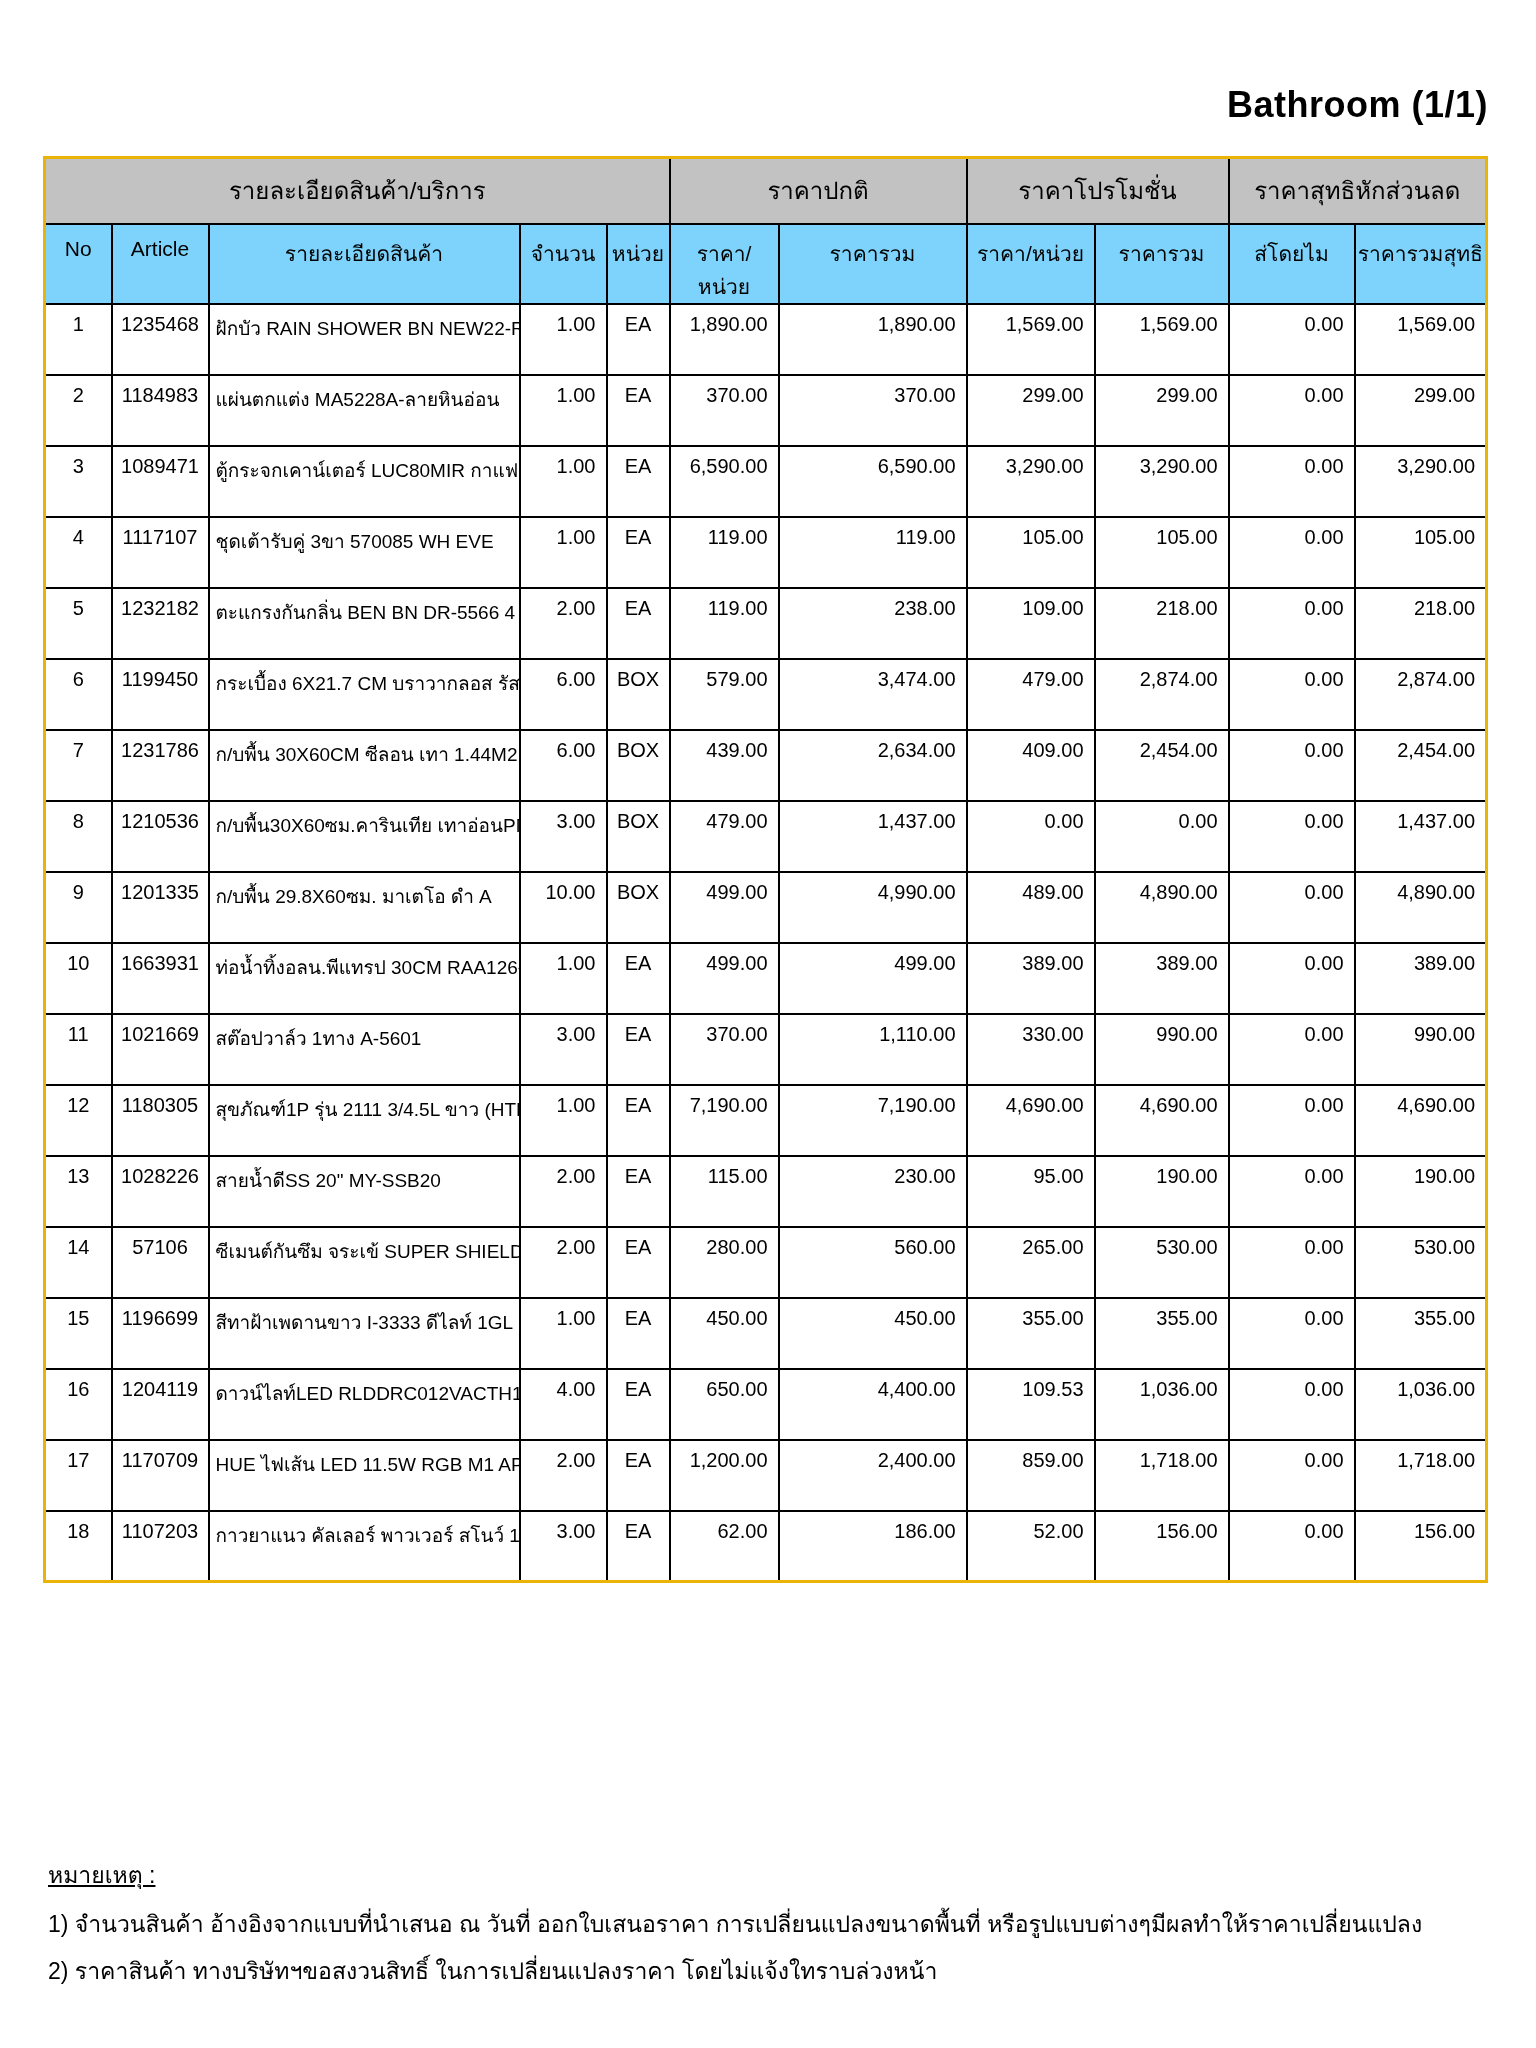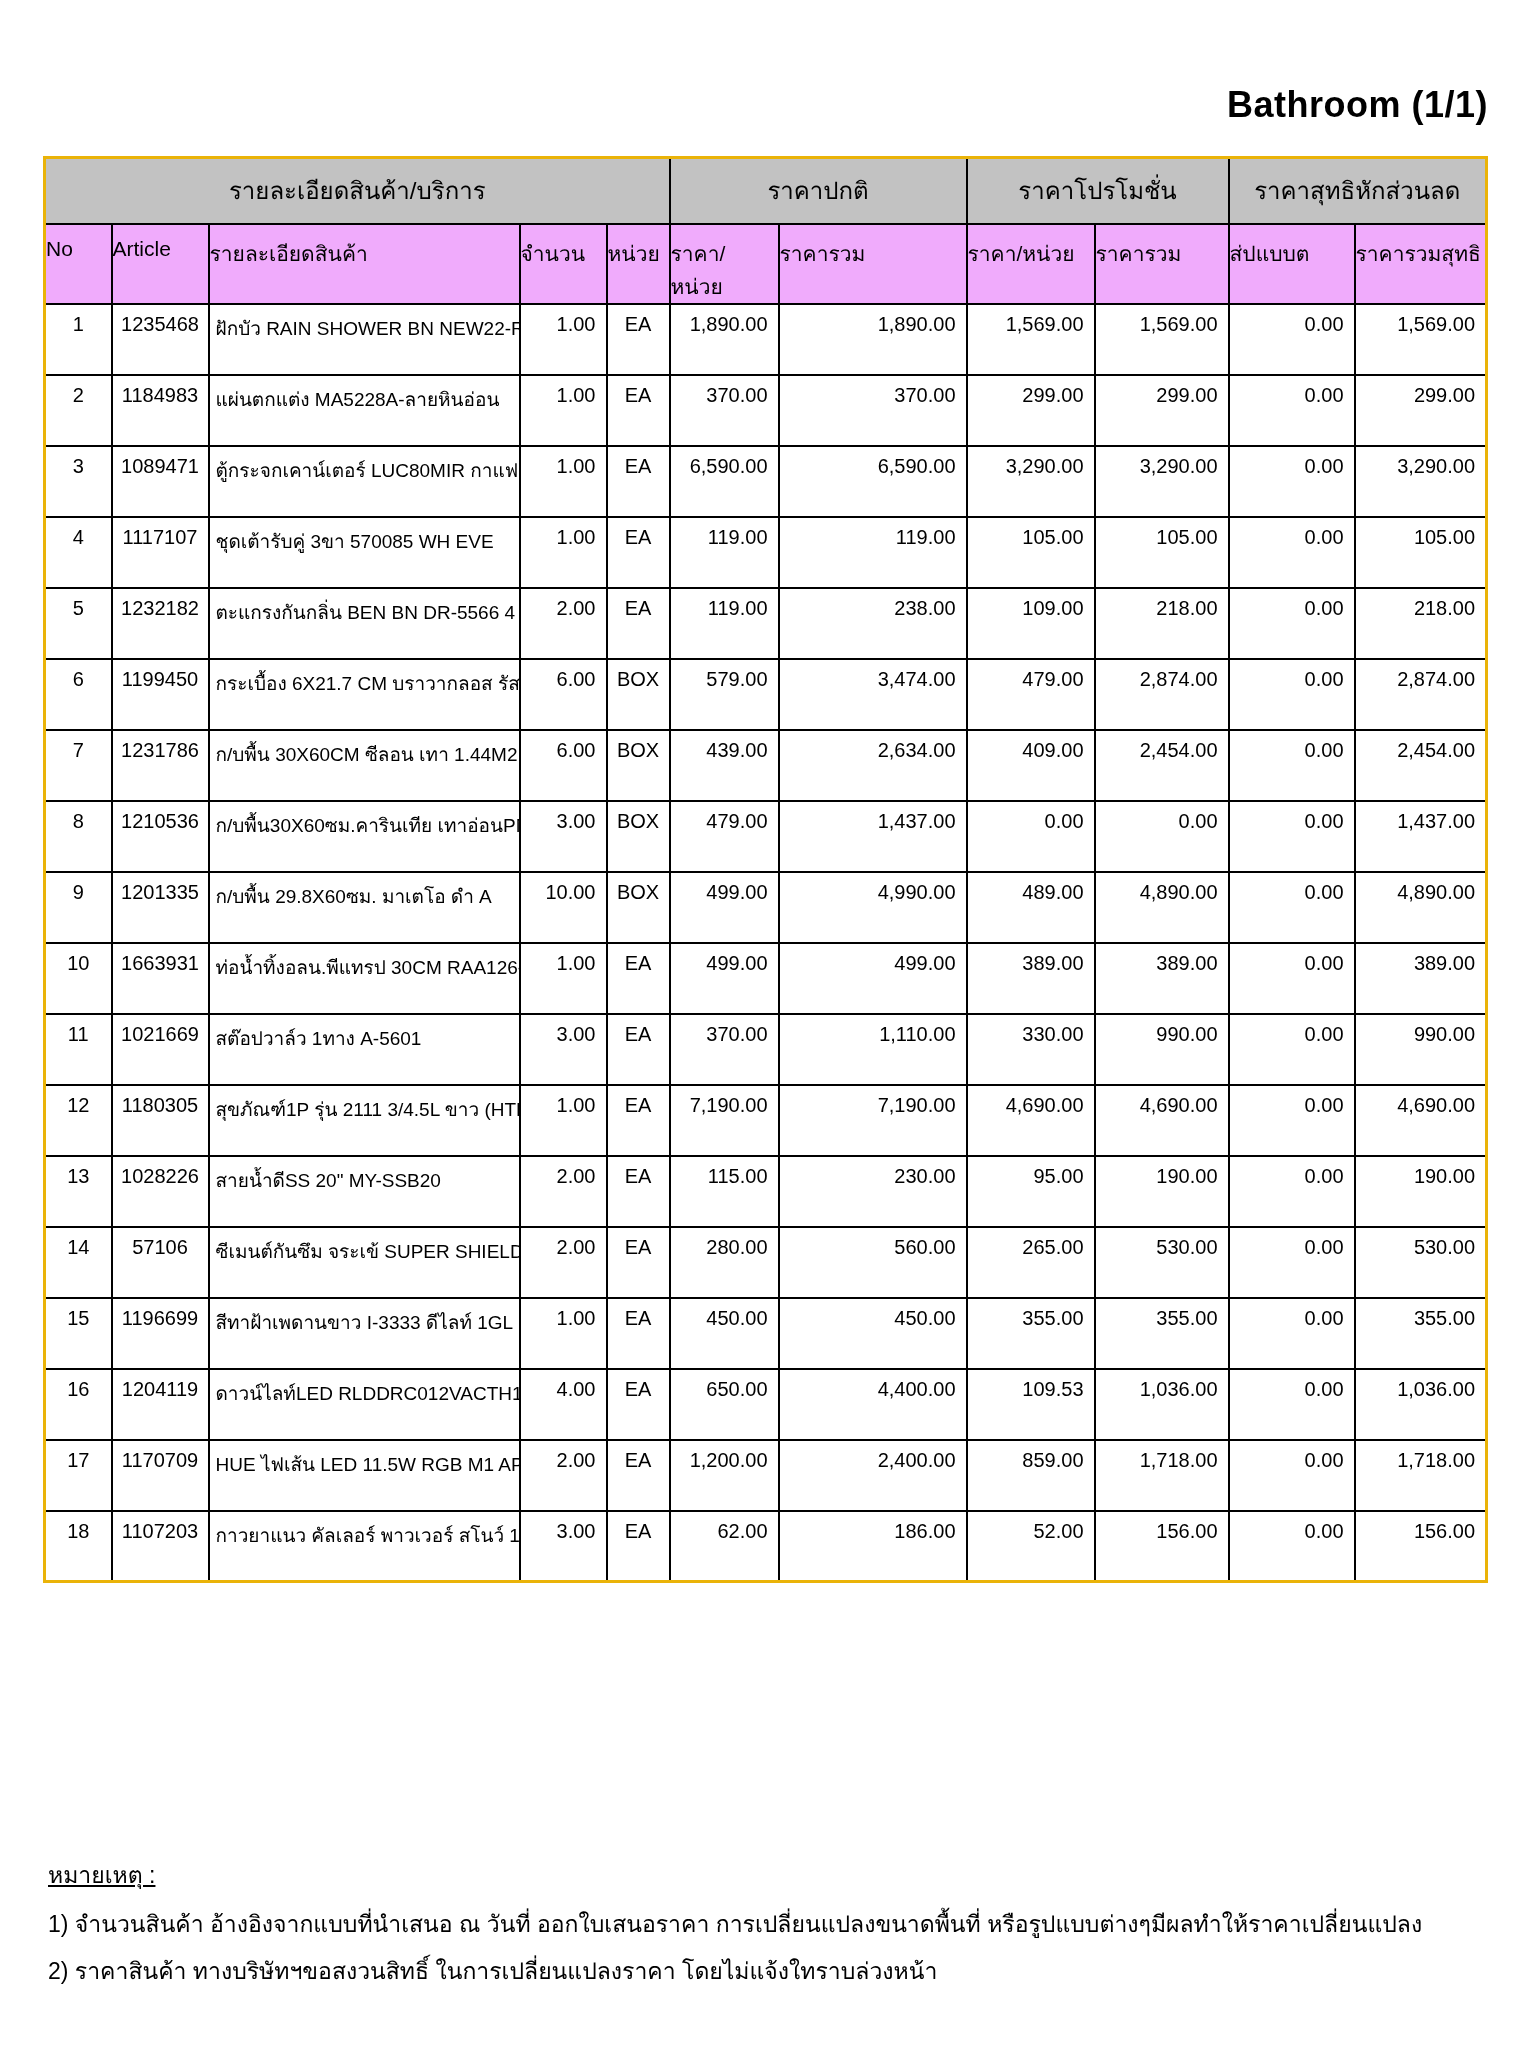--- a/index.html
+++ b/index.html
@@ -42,23 +42,23 @@
   }
   tr.group-row th {
     height: 66px;
     background: #c2c2c2;
     font-size: 24px;
     text-align: center;
     vertical-align: middle;
   }
   tr.sub-row th {
     height: 68px;
-    background: #f0abfc;
+    background: #7dd3fc;
     font-size: 21px;
-    text-align: left;
+    text-align: center;
     vertical-align: top;
     padding-top: 12px;
   }
   tbody td {
     height: 71px;
     vertical-align: top;
     font-size: 20px;
     padding: 8px 8px 0 8px;
     white-space: nowrap;
   }
@@ -112,21 +112,21 @@
       <tr class="sub-row">
         <th>No</th>
         <th>Article</th>
         <th>รายละเอียดสินค้า</th>
         <th>จำนวน</th>
         <th>หน่วย</th>
         <th>ราคา/หน่วย</th>
         <th>ราคารวม</th>
         <th>ราคา/หน่วย</th>
         <th>ราคารวม</th>
-        <th>ส่ปแบบต</th>
+        <th>ส่โดยไม</th>
         <th>ราคารวมสุทธิ</th>
       </tr>
     </thead>
     <tbody>
 
     <tr>
           <td class="c">1</td>
           <td class="c">1235468</td>
           <td class="l">ฝักบัว RAIN SHOWER BN NEW22-RAIN</td>
           <td class="r">1.00</td>

